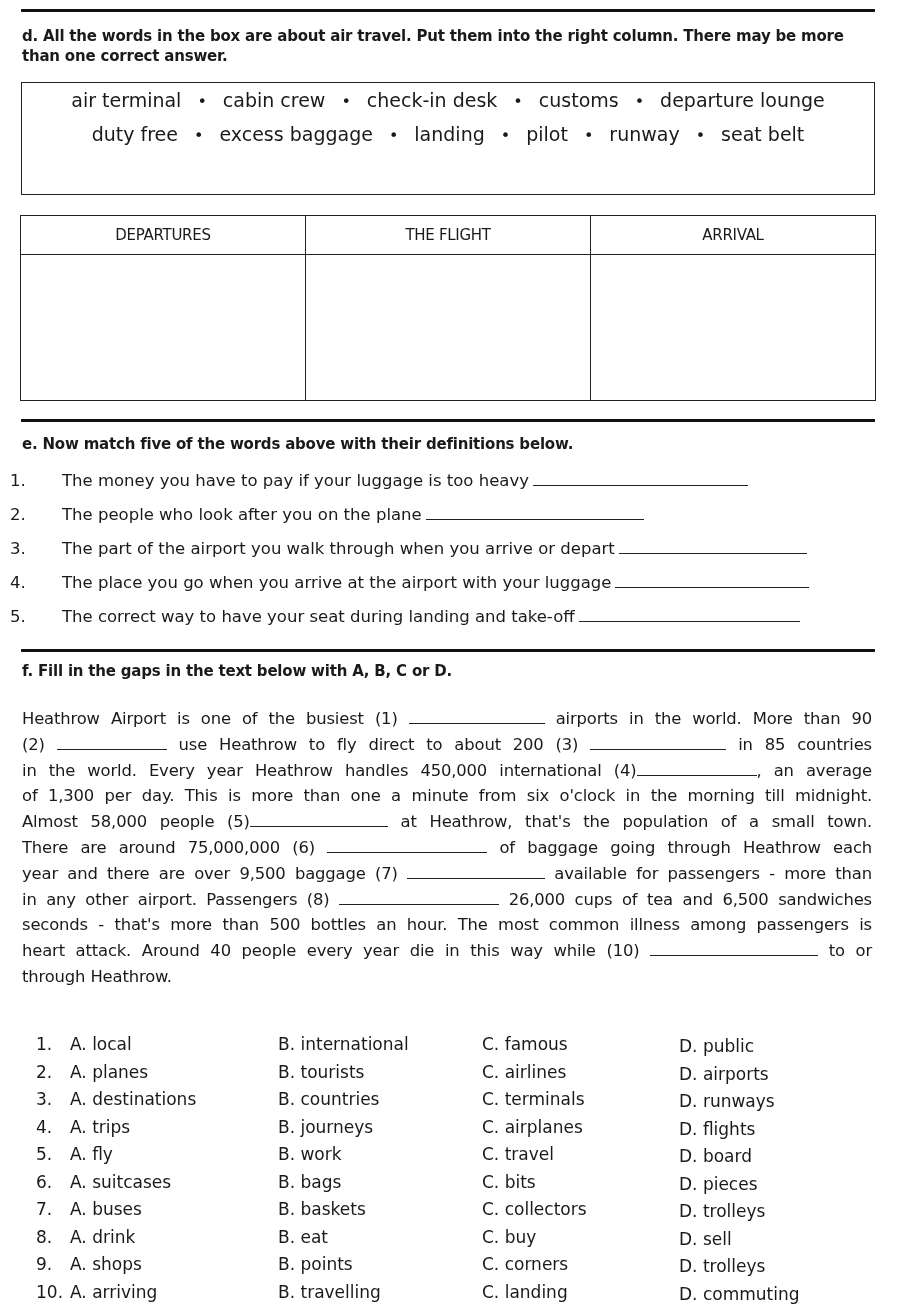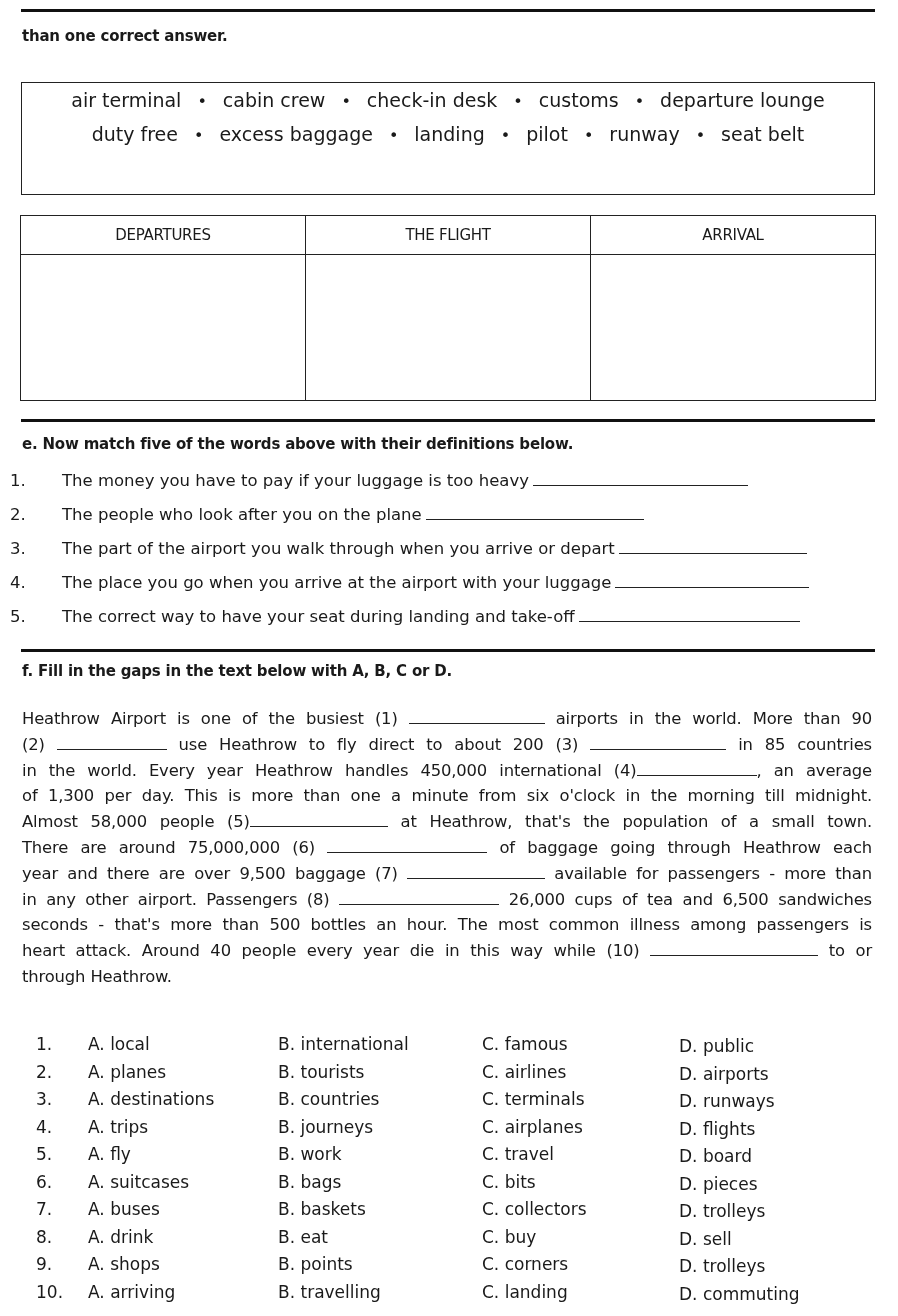--- a/index.html
+++ b/index.html
@@ -135,30 +135,31 @@
     }
     .optrow {
       position: relative;
       height: 27.5px;
       font-size: 17px;
       line-height: 22px;
       white-space: nowrap;
     }
     .optrow span { position: absolute; top: 0; }
     .optrow .onum { left: 0; }
-    .optrow .oa { left: 52px; }
+    .optrow .oa { left: 34px; }
     .optrow .ob { left: 242px; }
     .optrow .oc { left: 446px; }
     .optrow .od { left: 643px; top: 2px; }
   </style>
 </head>
 <body>
 
 <div class="rule" style="top:9px;"></div>
 <div class="heading" style="top:26px;">
+  <div>d. All the words in the box are about air travel. Put them into the right column. There may be more</div>
   <div>than one correct answer.</div>
 </div>
 
 <div class="wordbox">
   <div class="wordline wl2" id="wl2"><span class="word">duty free</span><span class="bullet">•</span><span class="word">excess baggage</span><span class="bullet">•</span><span class="word">landing</span><span class="bullet">•</span><span class="word">pilot</span><span class="bullet">•</span><span class="word">runway</span><span class="bullet">•</span><span class="word">seat belt</span></div>
   <div class="wordline wl1" id="wl1"><span class="word">air terminal</span><span class="bullet">•</span><span class="word">cabin crew</span><span class="bullet">•</span><span class="word">check-in desk</span><span class="bullet">•</span><span class="word">customs</span><span class="bullet">•</span><span class="word">departure lounge</span></div>
 </div>
 
 <table class="columns">
   <thead>

